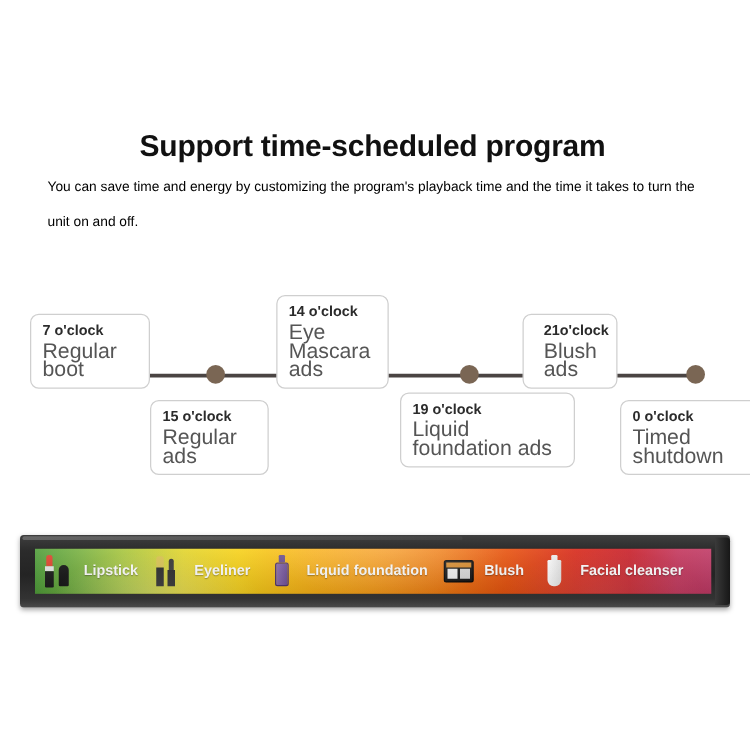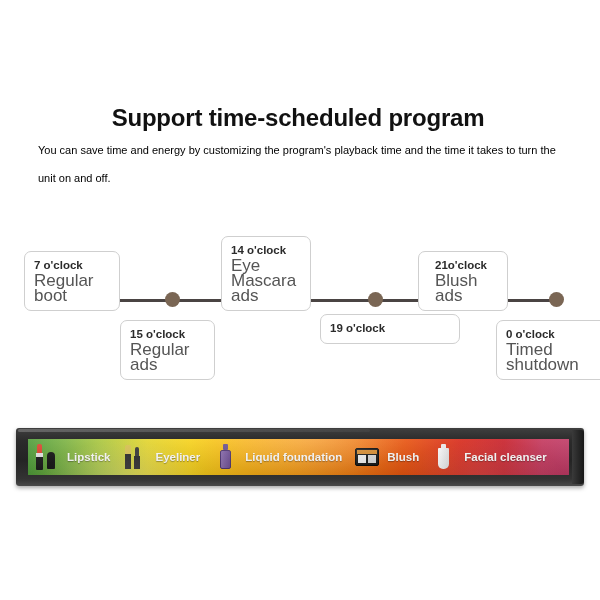--- a/index.html
+++ b/index.html
@@ -201,23 +201,24 @@
     <div class="d">Regular ads</div>
   </div>
 
   <div class="tl-box" style="left:221px;top:-4px;width:90px;">
     <div class="t">14 o'clock</div>
     <div class="d">Eye Mascara ads</div>
   </div>
 
   <div class="tl-box" style="left:320px;top:74px;width:140px;">
     <div class="t">19 o'clock</div>
-  </div>
-
-  <div class="tl-box" style="left:418px;top:11px;width:90px;padding-left:16px;">
+    <div class="d">Liquid foundation ads</div>
+  </div>
+
+  <div class="tl-box" style="left:418px;top:11px;width:76px;padding-left:16px;">
     <div class="t">21o'clock</div>
     <div class="d">Blush ads</div>
   </div>
 
   <div class="tl-box" style="left:496px;top:80px;width:116px;">
     <div class="t">0 o'clock</div>
     <div class="d">Timed shutdown</div>
   </div>
 
 </div>

